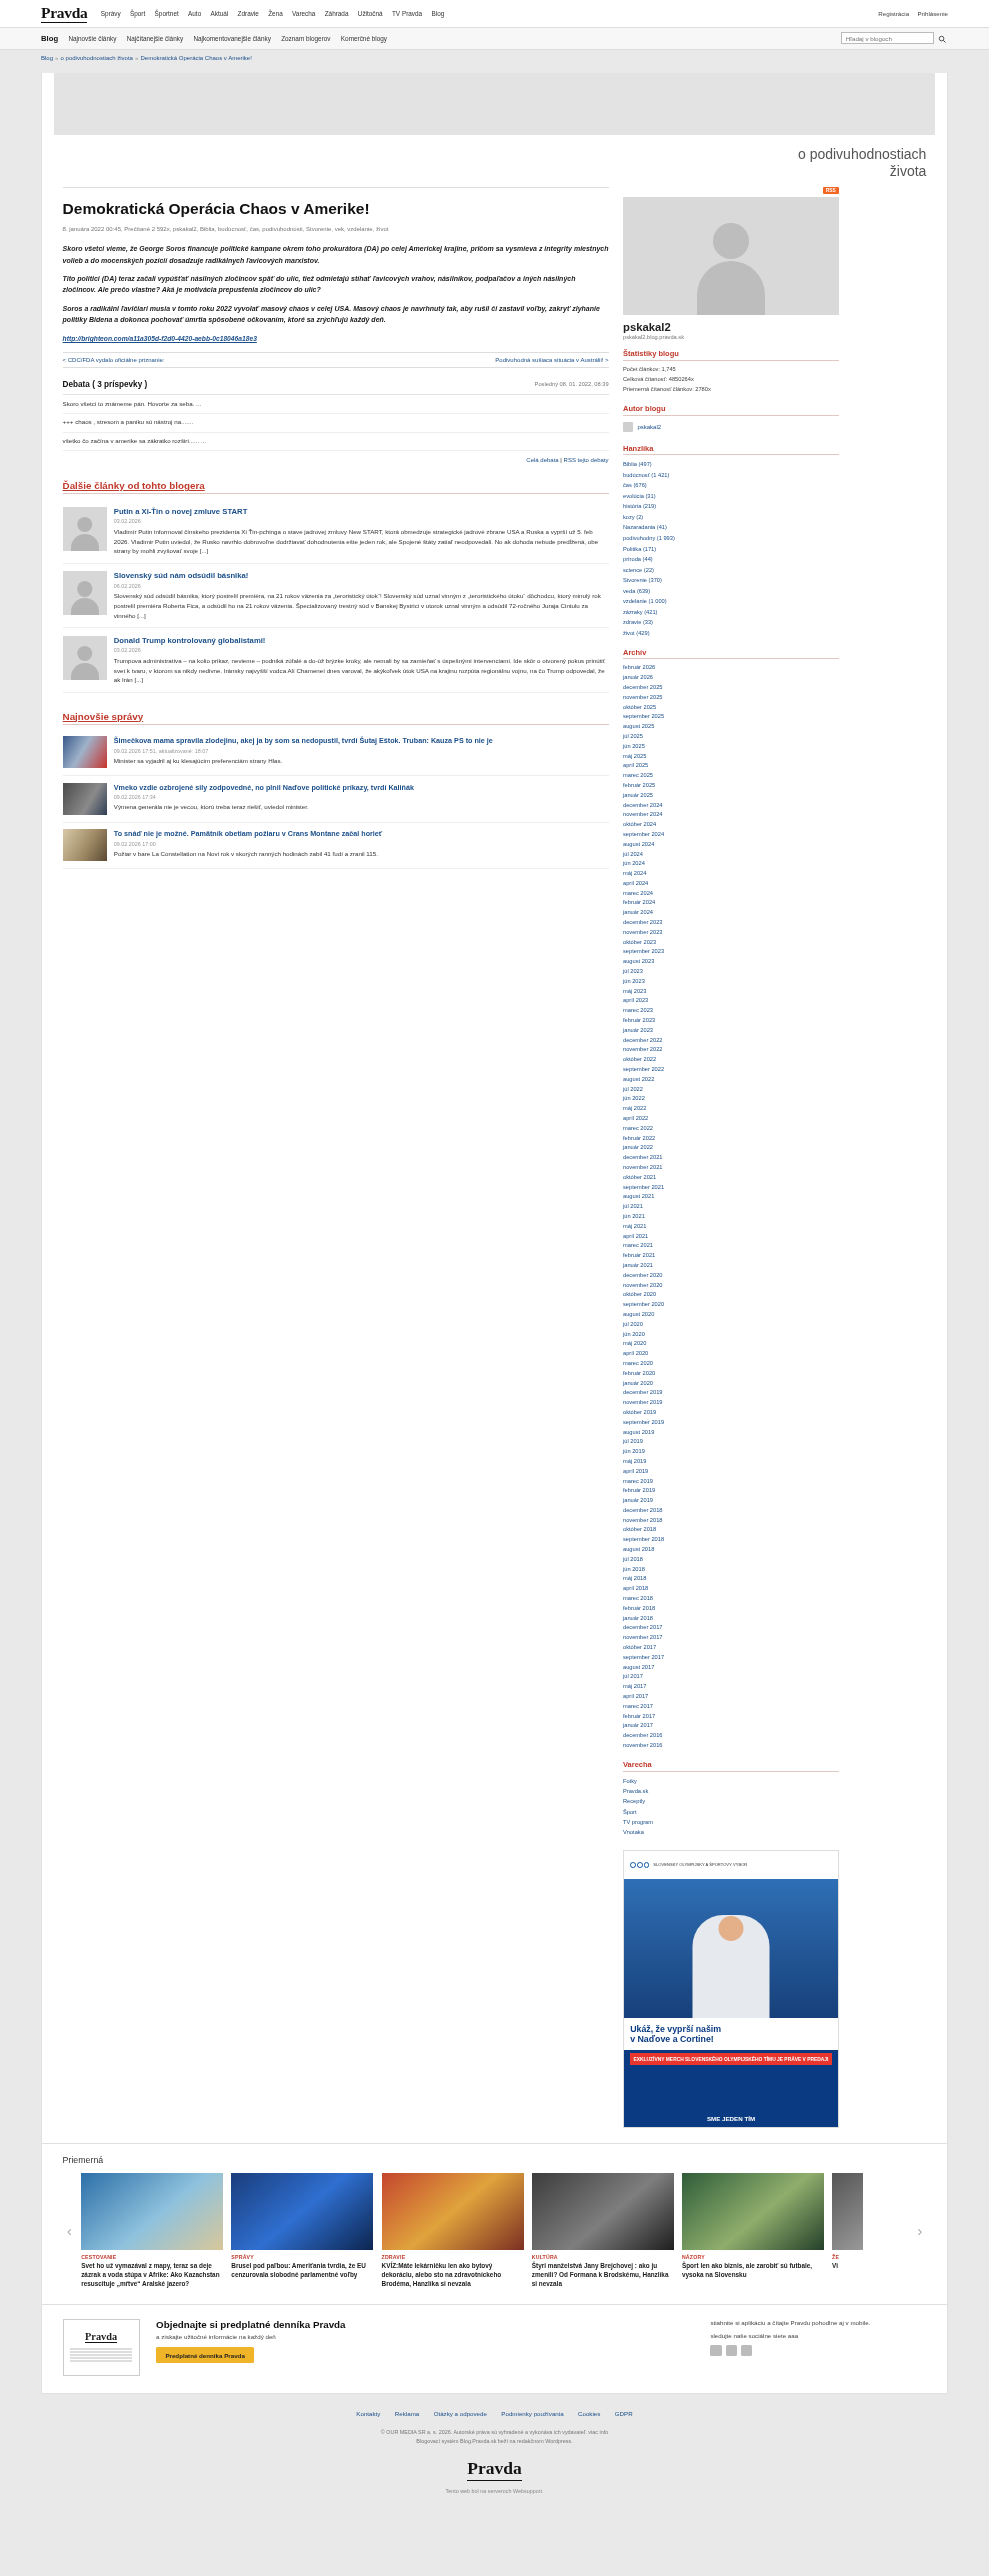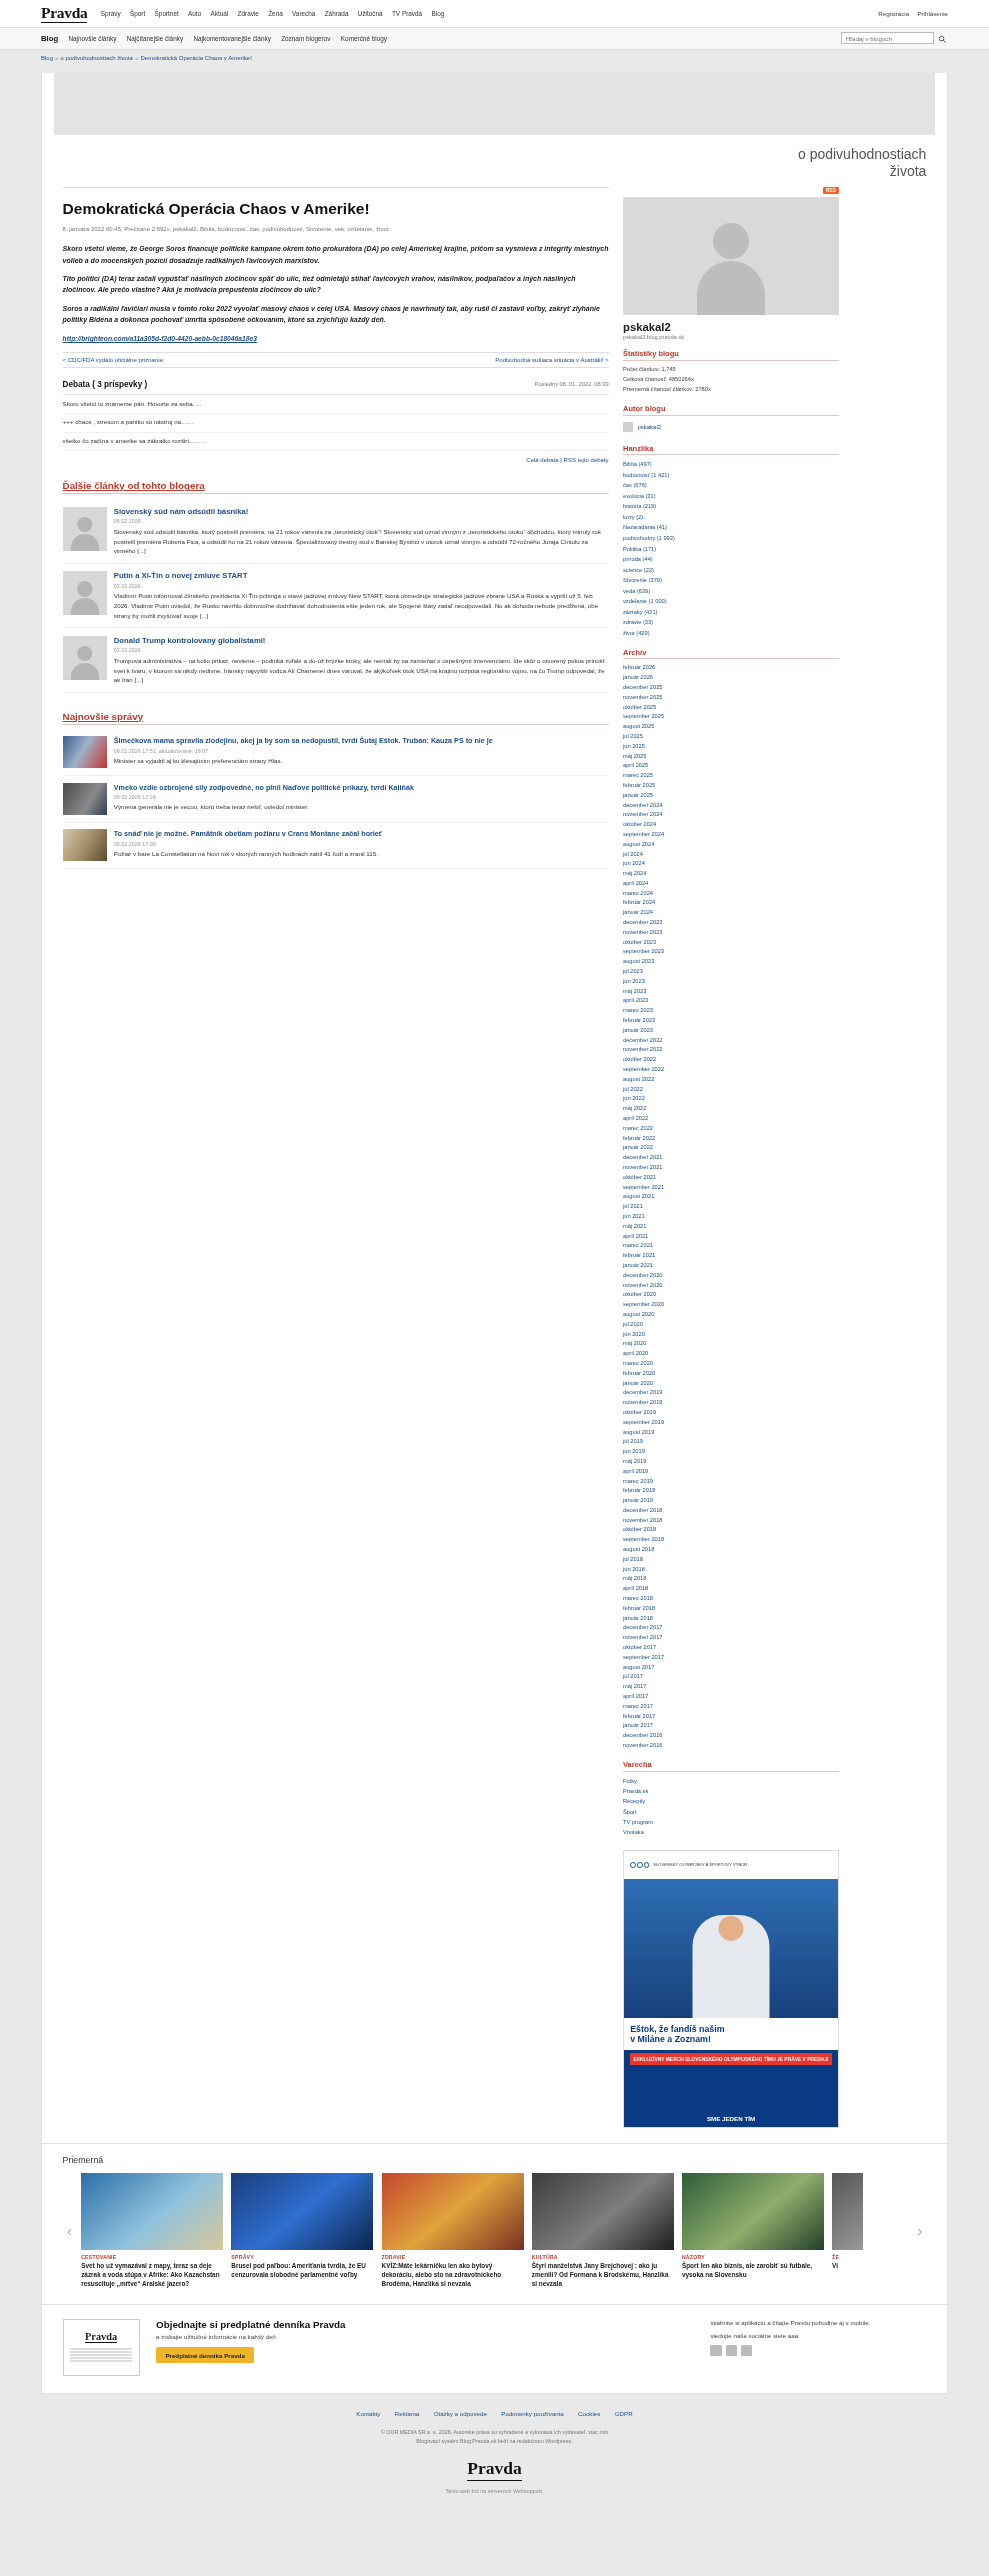--- a/index.html
+++ b/index.html
@@ -554,35 +554,35 @@
       <h2 class="sec-title">Ďalšie články od tohto blogera</h2>
       <div class="sec-rule"></div>
       <div>
 
         <div class="blog-item">
           <div class="blog-thumb">
             <span class="avat-head"></span>
             <span class="avat-body"></span>
           </div>
           <div class="bi-text">
-            <h3>Slovenský súd nám odsúdil básnika!</h3>
-            <div class="bi-date">06.02.2026</div>
-            <p>Slovenský súd odsúdil básnika, ktorý postrelil premiéra, na 21 rokov väzenia za „teroristický útok“! Slovenský súd uznal vinným z „teroristického útoku“ dôchodcu, ktorý minulý rok postrelil premiéra Roberta Fica, a odsúdil ho na 21 rokov väzenia. Špecializovaný trestný súd v Banskej Bystrici v utorok uznal vinným a odsúdil 72-ročného Juraja Cintulu za vinného [...]</p>
+            <h3>Putin a Xi-Ťin o novej zmluve START</h3>
+            <div class="bi-date">03.02.2026</div>
+            <p>Vladimír Putin informoval čínskeho prezidenta Xi Ťin-pchinga o stave jadrovej zmluvy New START, ktorá obmedzuje strategické jadrové zbrane USA a Ruska a vyprší už 5. feb 2026. Vladimir Putin uviedol, že Rusko navrhlo dobrovoľne dodržiavať dohodnutenia ešte jeden rok, ale Spojené štáty zatiaľ neodpovedali. No ak dohoda nebude predĺžená, obe strany by mohli zvyšovať svoje [...]</p>
           </div>
         </div>
 
         <div class="blog-item">
           <div class="blog-thumb">
             <span class="avat-head"></span>
             <span class="avat-body"></span>
           </div>
           <div class="bi-text">
-            <h3>Putin a Xi-Ťin o novej zmluve START</h3>
-            <div class="bi-date">03.02.2026</div>
-            <p>Vladimír Putin informoval čínskeho prezidenta Xi Ťin-pchinga o stave jadrovej zmluvy New START, ktorá obmedzuje strategické jadrové zbrane USA a Ruska a vyprší už 5. feb 2026. Vladimir Putin uviedol, že Rusko navrhlo dobrovoľne dodržiavať dohodnutenia ešte jeden rok, ale Spojené štáty zatiaľ neodpovedali. No ak dohoda nebude predĺžená, obe strany by mohli zvyšovať svoje [...]</p>
+            <h3>Slovenský súd nám odsúdil básnika!</h3>
+            <div class="bi-date">06.02.2026</div>
+            <p>Slovenský súd odsúdil básnika, ktorý postrelil premiéra, na 21 rokov väzenia za „teroristický útok“! Slovenský súd uznal vinným z „teroristického útoku“ dôchodcu, ktorý minulý rok postrelil premiéra Roberta Fica, a odsúdil ho na 21 rokov väzenia. Špecializovaný trestný súd v Banskej Bystrici v utorok uznal vinným a odsúdil 72-ročného Juraja Cintulu za vinného [...]</p>
           </div>
         </div>
 
         <div class="blog-item">
           <div class="blog-thumb">
             <span class="avat-head"></span>
             <span class="avat-body"></span>
           </div>
           <div class="bi-text">
             <h3>Donald Trump kontrolovaný globalistami!</h3>
@@ -812,22 +812,22 @@
               <i></i>
             </span>
           <span>SLOVENSKÝ OLYMPIJSKÝ A ŠPORTOVÝ VÝBOR</span>
         </div>
         <div class="ad-photo">
           <span class="ph-sky"></span>
           <span class="ph-person"></span>
           <span class="ph-head"></span>
         </div>
         <div class="ad-txt">
-          <div class="l1">Eštok, že fandíš našim</div>
-          <div class="l2">v Miláne a Zoznam!</div>
+          <div class="l1">Ukáž, že vyprší našim</div>
+          <div class="l2">v Naďove a Cortine!</div>
         </div>
         <div class="ad-cta">EXKLUZÍVNY MERCH SLOVENSKÉHO OLYMPIJSKÉHO TÍMU JE PRÁVE V PREDAJI</div>
         <div class="ad-foot">SME JEDEN TÍM</div>
       </div>
 
     </div>
   </div>
 </div>
 
 <div class="recommend">

